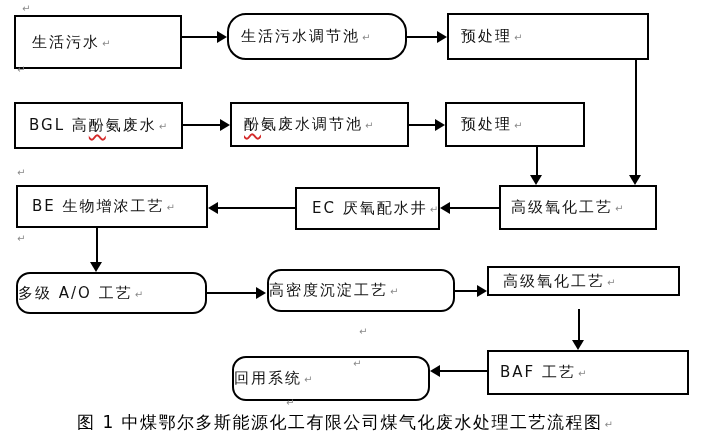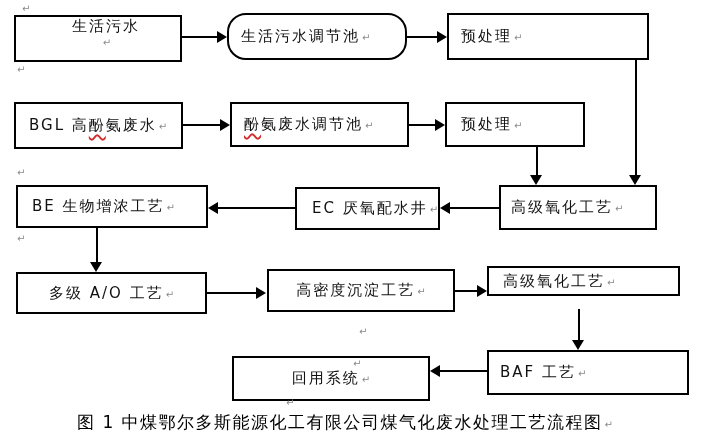--- a/index.html
+++ b/index.html
@@ -4,40 +4,40 @@
 <style>
   html,body{margin:0;padding:0;background:#fff;}
   #canvas{
     position:relative;width:704px;height:441px;background:#ffffff;overflow:hidden;
     font-family:"DejaVu Sans","Liberation Sans",sans-serif;color:#111;
   }
   .box{
     position:absolute;box-sizing:border-box;border:2px solid #000;background:#fff;
     display:flex;align-items:center;font-size:15px;letter-spacing:2px;white-space:nowrap;
   }
-  .box.center{justify-content:center;}
+  .box.center{justify-content:flex-start;border-radius:14px;}
   .pmark{color:#8a8a8a;font-size:10px;letter-spacing:0;margin-left:2px;transform:translateY(1px);}
   .stray-mark{position:absolute;color:#8a8a8a;font-size:10px;}
   .squiggle{text-decoration:underline wavy #d42a2a 1.5px;text-underline-offset:4px;}
   .hline{position:absolute;height:2px;background:#000;}
   .vline{position:absolute;width:2px;background:#000;}
   .ah-right{position:absolute;width:0;height:0;border-top:6px solid transparent;border-bottom:6px solid transparent;border-left:10px solid #000;}
   .ah-left{position:absolute;width:0;height:0;border-top:6px solid transparent;border-bottom:6px solid transparent;border-right:10px solid #000;}
   .ah-down{position:absolute;width:0;height:0;border-left:6px solid transparent;border-right:6px solid transparent;border-top:10px solid #000;}
   .caption{
     position:absolute;left:0;top:411px;width:690px;text-align:center;
     font-size:17px;letter-spacing:1.5px;color:#000;
   }
 </style>
 </head>
 <body>
 
 <div id="canvas">
 
-  <div class="box" style="left:14px;top:15px;width:168px;height:47px;padding-left:16px;flex-direction:column;">
+  <div class="box" style="left:14px;top:15px;width:168px;height:54px;padding-left:16px;">
     <span>生活污水</span>
       <span class="pmark">↵</span>
   </div>
   <div class="box" style="left:227px;top:13px;width:180px;height:47px;padding-left:12px;border-radius:19px;">
     <span>生活污水调节池</span>
       <span class="pmark">↵</span>
   </div>
   <div class="box" style="left:447px;top:13px;width:202px;height:47px;padding-left:12px;">
     <span>预处理</span>
       <span class="pmark">↵</span>

